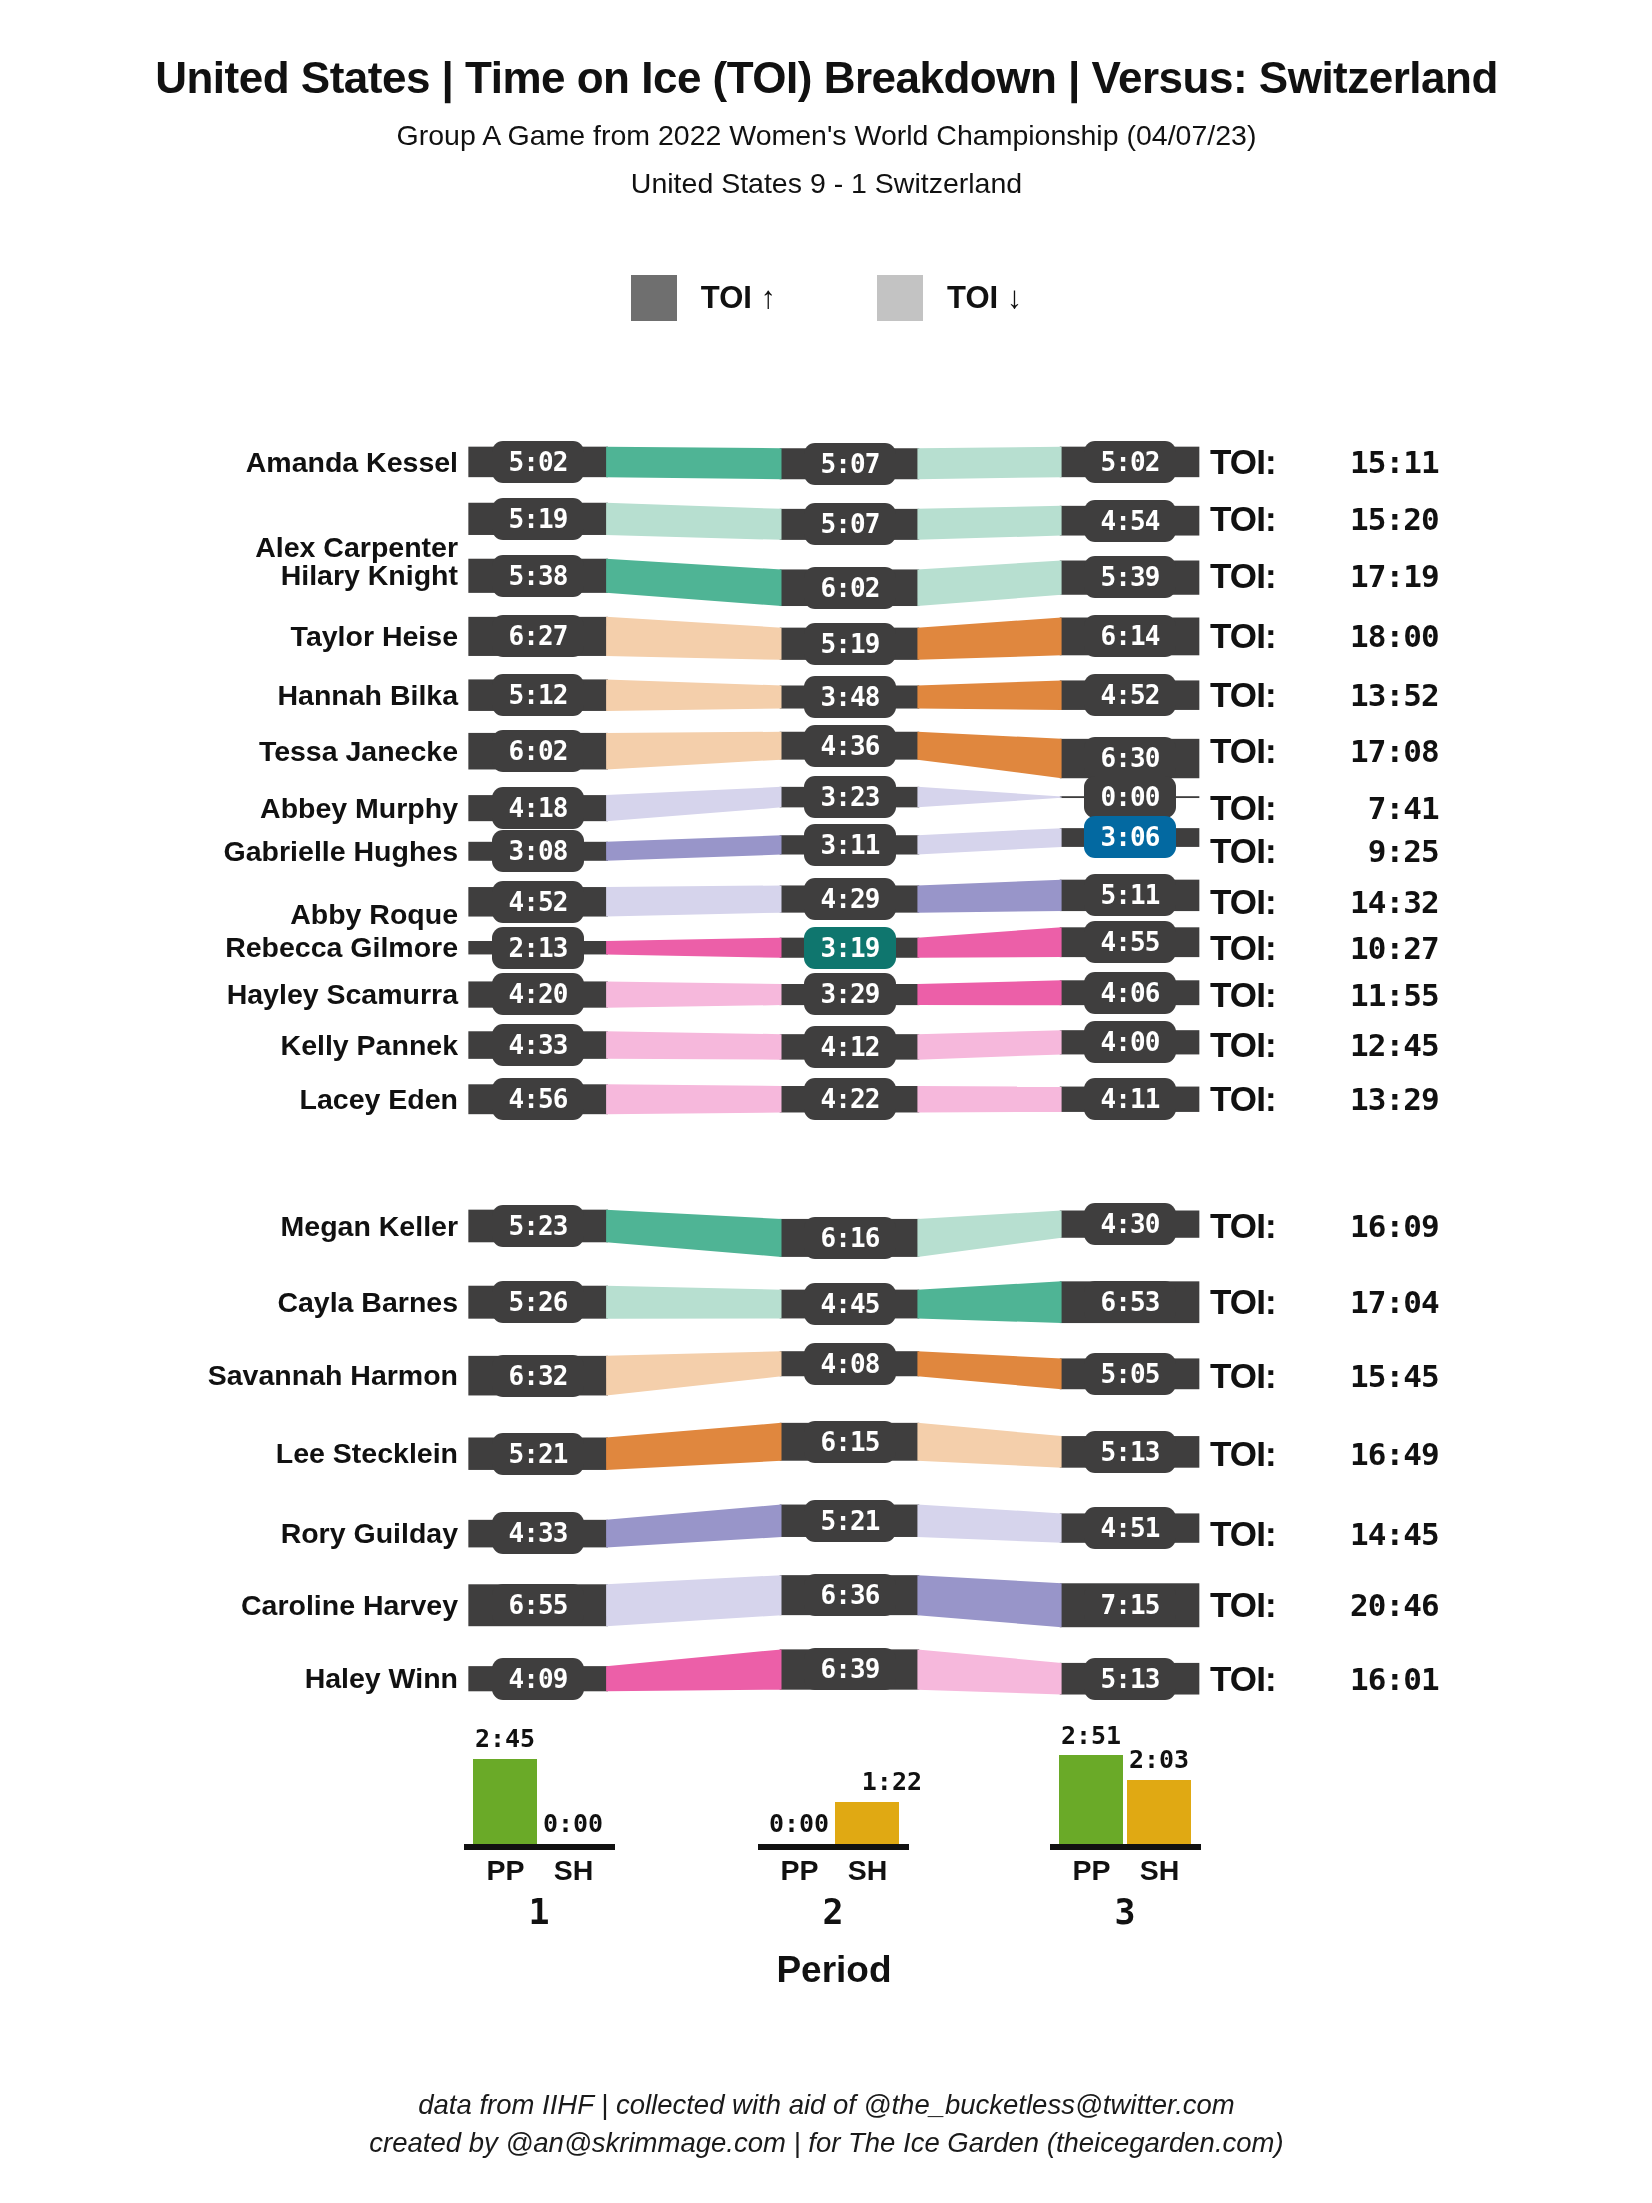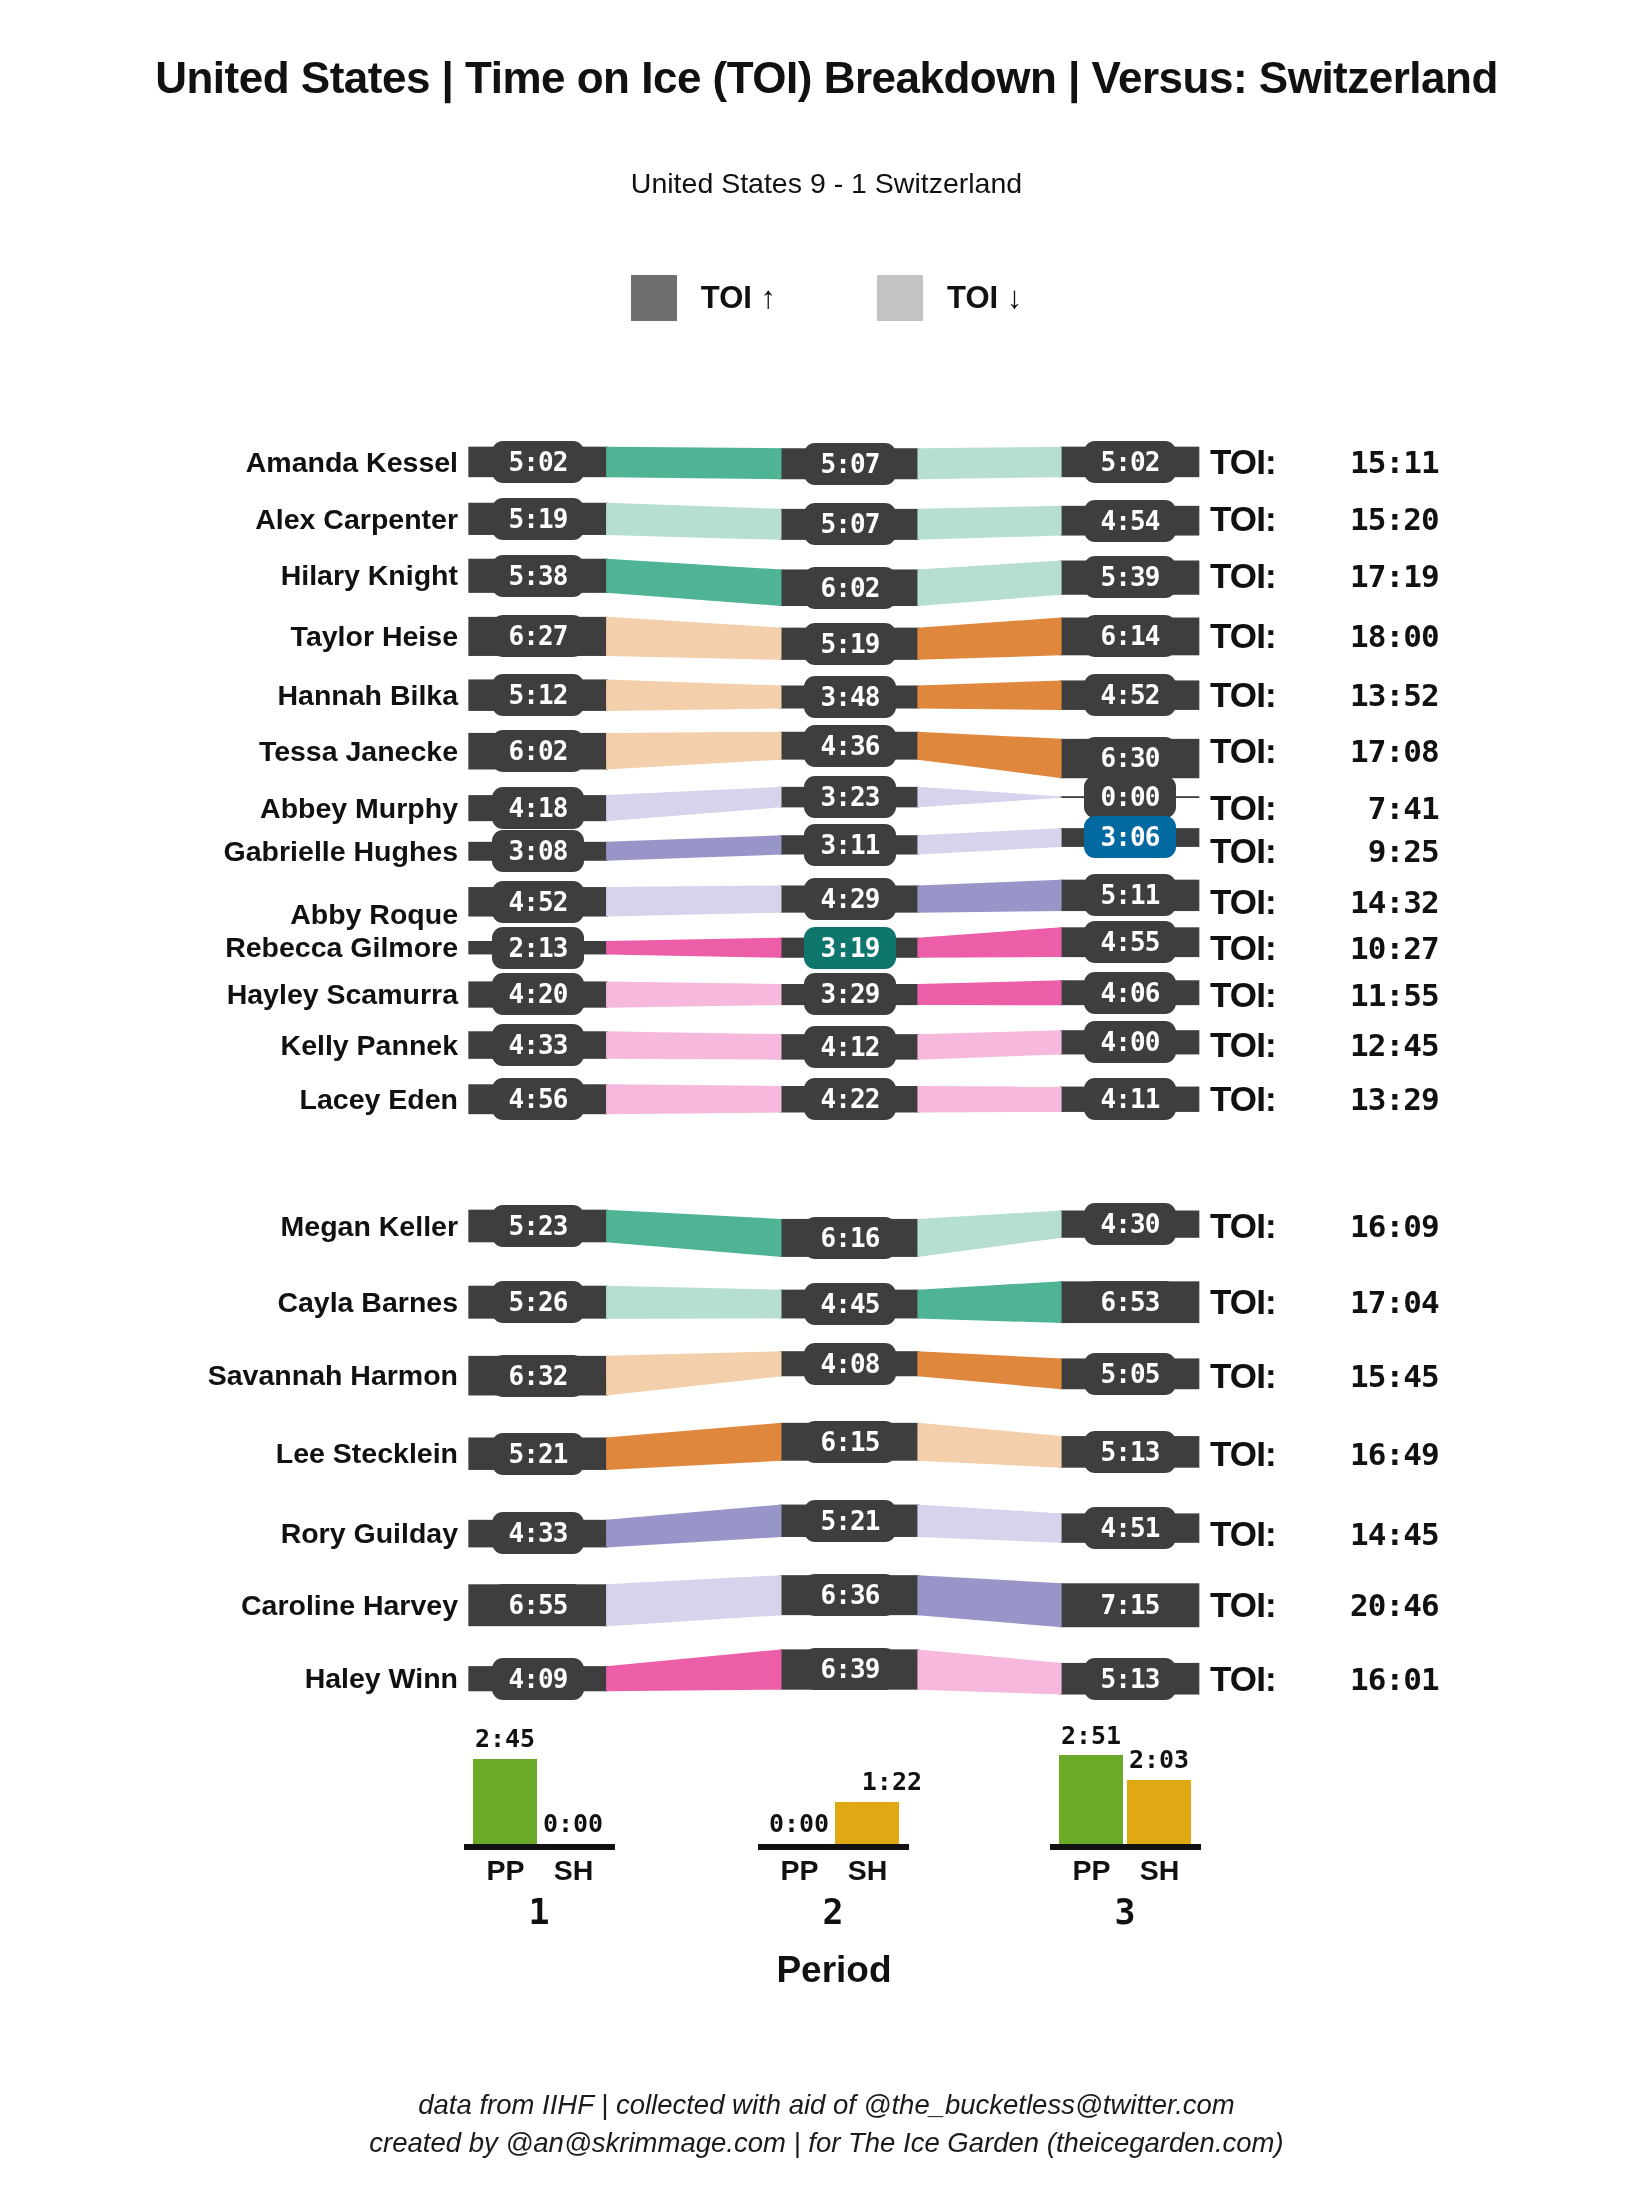--- a/index.html
+++ b/index.html
@@ -34,20 +34,21 @@
   #period-title{position:absolute;top:1949px;left:0;width:1668px;text-align:center;
                 font-size:37px;font-weight:bold;}
   #footer{position:absolute;top:2086px;left:0;width:1653px;text-align:center;
           font-style:italic;font-size:27.5px;line-height:38px;color:#1a1a1a;}
 </style>
 </head>
 <body>
 
 <div id="canvas">
   <div id="title">United States | Time on Ice (TOI) Breakdown | Versus: Switzerland</div>
+  <div id="subtitle">Group A Game from 2022 Women's World Championship (04/07/23)</div>
   <div id="scoreline">United States 9 - 1 Switzerland</div>
 
   <div id="legend">
     <span class="legend-swatch" style="background: rgb(111, 111, 111);"></span>
     <span class="legend-label">TOI ↑</span>
     <span class="legend-swatch" style="background: rgb(195, 195, 195);"></span>
     <span class="legend-label" style="margin-right:0">TOI ↓</span>
   </div>
 
   <svg id="ribbons" width="1653" height="2204" viewBox="0 0 1800 2400">
@@ -154,21 +155,21 @@
     </svg>
   <div id="rows">
       <div class="player-name" style="left: 107px; top: 443px;">Amanda Kessel</div>
       <div class="pill" style="background: rgb(63, 62, 62); left: 492px; top: 441px;">5:02</div>
       <div class="pill" style="background: rgb(63, 62, 62); left: 804px; top: 443px;">5:07</div>
       <div class="pill" style="background: rgb(63, 62, 62); left: 1084px; top: 441px;">5:02</div>
       <div class="toi-row" style="left: 1210px; top: 439px;">
         <span class="toi-prefix">TOI:</span>
         <span class="toi-value">15:11</span>
       </div>
-      <div class="player-name" style="left: 107px; top: 500px;">Alex Carpenter</div>
+      <div class="player-name" style="left: 107px; top: 528px;">Alex Carpenter</div>
       <div class="pill" style="background: rgb(63, 62, 62); left: 492px; top: 498px;">5:19</div>
       <div class="pill" style="background: rgb(63, 62, 62); left: 804px; top: 503px;">5:07</div>
       <div class="pill" style="background: rgb(63, 62, 62); left: 1084px; top: 500px;">4:54</div>
       <div class="toi-row" style="left: 1210px; top: 496px;">
         <span class="toi-prefix">TOI:</span>
         <span class="toi-value">15:20</span>
       </div>
       <div class="player-name" style="left: 107px; top: 556px;">Hilary Knight</div>
       <div class="pill" style="background: rgb(63, 62, 62); left: 492px; top: 555px;">5:38</div>
       <div class="pill" style="background: rgb(63, 62, 62); left: 804px; top: 567px;">6:02</div>

